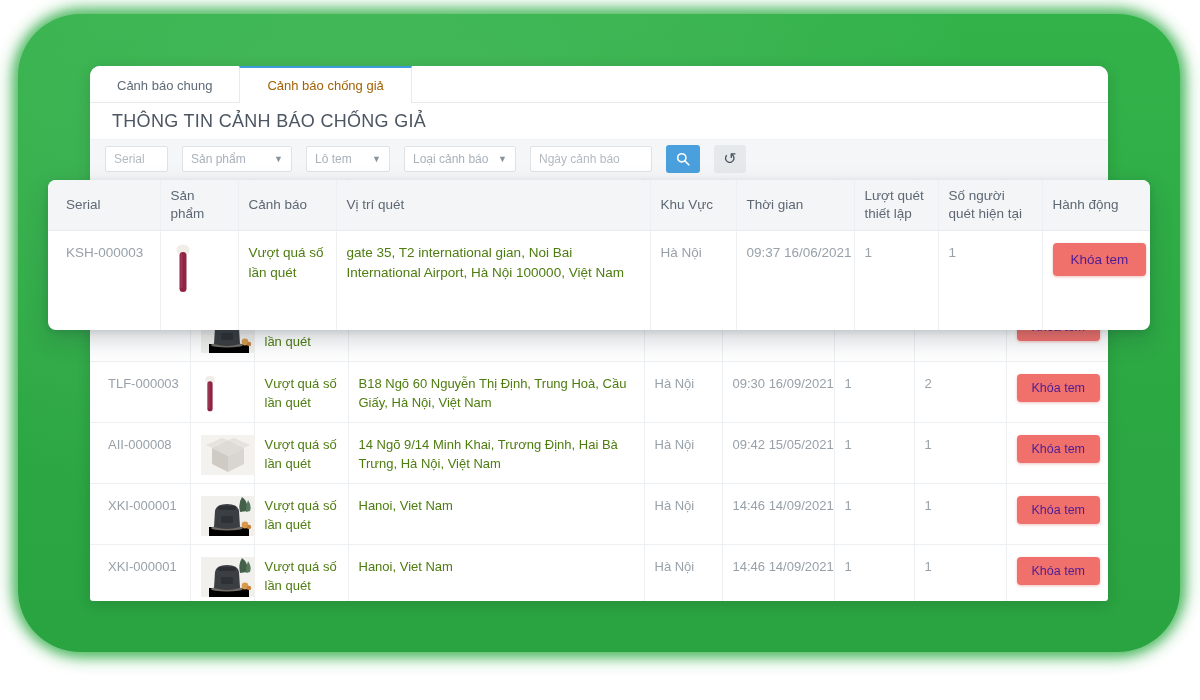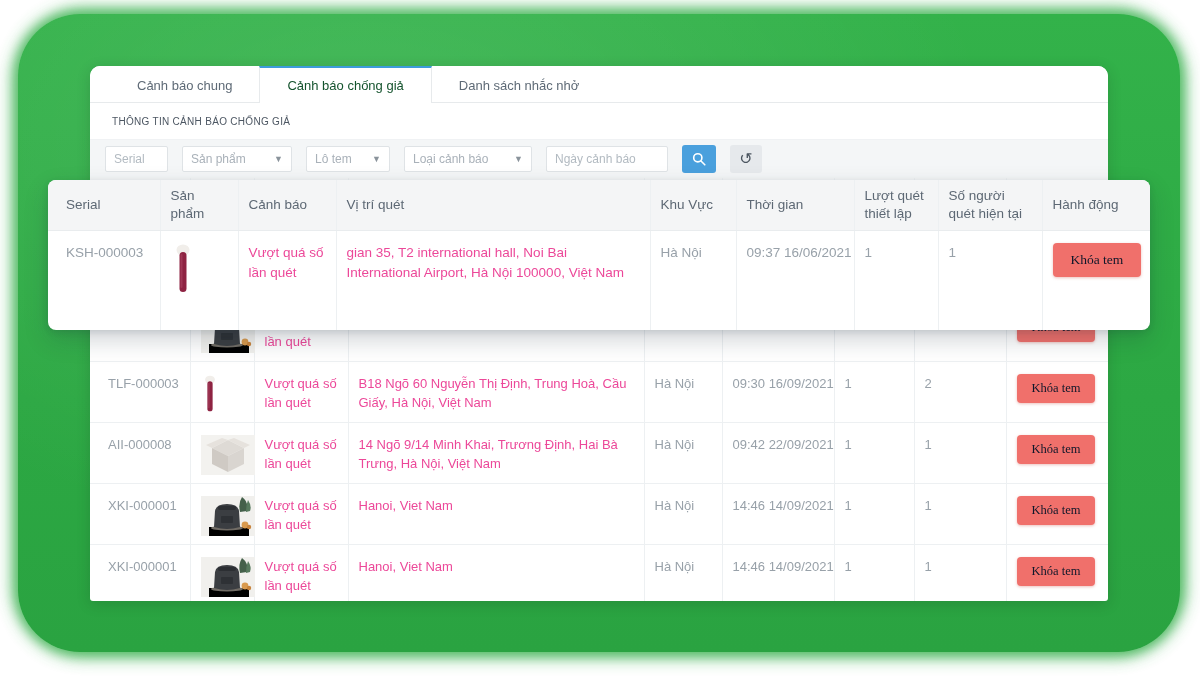--- a/index.html
+++ b/index.html
@@ -25,35 +25,35 @@
   }
 
   
   .app-card {
     position:absolute; left:90px; top:66px; width:1018px; height:535px;
     background:#ffffff; border-radius:10px 10px 3px 3px; z-index:2;
     box-shadow:0 3px 14px rgba(20,40,30,.18); overflow:hidden;
   }
 
   
-  .tabs { display:flex; height:37px; border-bottom:1px solid #e7eaec; padding-left:20px; background:#fff; }
+  .tabs { display:flex; height:37px; border-bottom:1px solid #e7eaec; background:#fff; }
   .tab {
     padding:0 27px; display:flex; align-items:center; font-size:13px; color:#5e6a76;
     border-top:2px solid transparent; cursor:pointer; white-space:nowrap;
   }
   .tab.active {
-    color:#14532d; border-top-color:#3d9cdb;
+    color:#a16207; border-top-color:#3d9cdb;
     border-left:1px solid #e7eaec; border-right:1px solid #e7eaec;
     margin-bottom:-1px; background:#fff;
   }
 
   
   .page-title {
     height:37px; display:flex; align-items:center; padding-left:22px;
-    font-size:10px; color:#4c5662; letter-spacing:.3px;
+    font-size:18px; color:#4c5662; letter-spacing:.3px;
     border-bottom:1px solid #f0f2f4; background:#fff;
   }
 
   
   .filter-bar {
     height:38px; background:#f4f6f7; display:flex; align-items:center;
     gap:14px; padding-left:15px;
   }
   .f-text {
     height:26px; border:1px solid #dfe3e6; border-radius:2px; background:#fff;
@@ -84,72 +84,71 @@
     font-size:13px; text-align:left; padding:4px 10px; vertical-align:middle;
     border-bottom:1px solid #e9ecee; line-height:1.35;
   }
   td {
     color:#98a1a9; font-size:13px; vertical-align:top; padding:12px 10px 0 10px;
     border-bottom:1px solid #edf0f2; line-height:1.5;
   }
   th:not(:last-child), td:not(:last-child) { border-right:1px solid #edf0f2; }
   th:first-child, td:first-child { padding-left:18px; }
   .cell-time { font-size:13px; white-space:nowrap; }
-  .cell-loc, .cell-alert { color:#ec4899; }
+  .cell-loc, .cell-alert { color:#4d7c0f; }
   tr.spacer td { height:72px; padding:0; }
 
   .main-table { width:1018px; }
   .main-table td { height:61px; }
 
   
   .popped {
     position:absolute; left:48px; top:180px; width:1102px; z-index:5;
     background:#fff; border-radius:8px; overflow:hidden;
     box-shadow:0 10px 24px rgba(25,40,55,.20), 0 2px 6px rgba(25,40,55,.12);
   }
   .feat-table { width:1102px; }
   .feat-table th { font-size:13.5px; background:#f4f5f6; }
   .feat-table td { height:100px; font-size:13.5px; border-bottom:none;margin-left:19px; }
 
   .lock-btn {
-    background:#f0706b; color:#0f172a; border:none; border-radius:4px;
+    background:#f0706b; color:#4c1d95; border:none; border-radius:4px;
     font-size:12.5px; padding:7px 15px; cursor:pointer; white-space:nowrap;
-    font-family:Liberation Serif, serif;
+    font-family:Liberation Sans, sans-serif;
     box-shadow:0 1px 3px rgba(200,80,70,.35);
   }
   .feat-table .lock-btn { font-size:13.5px; padding:9px 18px; }
 
   .prod-icon { display:inline-block; line-height:0; }
 </style>
 </head>
 <body>
 
 <div class="green-halo"></div>
 <div class="green-frame"></div>
 
 <div class="app-card">
   <div class="tabs" id="tabs">
       <div class="tab">Cảnh báo chung</div>
       <div class="tab active">Cảnh báo chống giả</div>
-      <div class="tab">Danh sách nhắc nhở</div>
     </div>
 
   <div class="page-title">THÔNG TIN CẢNH BÁO CHỐNG GIẢ</div>
 
   <div class="filter-bar">
     <input class="f-text" style="width: 63px;" placeholder="Serial">
     <div class="f-select" style="width:110px">
       <span>Sản phẩm</span>
       <span class="caret">▼</span>
     </div>
     <div class="f-select" style="width:84px">
       <span>Lô tem</span>
       <span class="caret">▼</span>
     </div>
-    <div class="f-select" style="width:128px">
+    <div class="f-select" style="width:112px">
       <span>Loại cảnh báo</span>
       <span class="caret">▼</span>
     </div>
     <input class="f-text" style="width: 122px;" placeholder="Ngày cảnh báo">
     <button class="btn-search">
       <span class="prod-icon">
         <svg width="14" height="14" viewBox="0 0 14 14">
           <circle cx="5.8" cy="5.8" r="4.1" fill="none" stroke="#fff" stroke-width="1.6"></circle>
           <line x1="9" y1="9" x2="12.8" y2="12.8" stroke="#fff" stroke-width="1.6" stroke-linecap="round"></line>
         </svg>
@@ -232,21 +231,21 @@
      <rect width="54" height="40" fill="#f3f2ef"></rect>
      <polygon points="27,5 43,13 27,21 11,13" fill="#dedad5"></polygon>
      <polygon points="11,13 27,21 27,37 11,29" fill="#cfcac4"></polygon>
      <polygon points="43,13 27,21 27,37 43,29" fill="#d9d5d0"></polygon>
      <polygon points="27,5 43,13 49,10 33,3" fill="#e6e2dd"></polygon>
      <polygon points="27,5 11,13 5,10 21,3" fill="#e6e2dd"></polygon>
               </svg></span></td>
           <td class="cell-alert">Vượt quá số lần quét</td>
           <td class="cell-loc">14 Ngõ 9/14 Minh Khai, Trương Định, Hai Bà Trưng, Hà Nội, Việt Nam</td>
           <td>Hà Nội</td>
-          <td class="cell-time">09:42 22/09/2021</td>
+          <td class="cell-time">09:42 15/05/2021</td>
           <td>1</td>
           <td>1</td>
           <td><button class="lock-btn">Khóa tem</button></td>
         </tr>
         <tr>
           <td>XKI-000001</td>
           <td><span class="prod-icon"><svg width="54" height="40" viewBox="0 0 54 40">
      <rect width="54" height="40" fill="#f1f0ed"></rect>
      <path d="M41 1 q7 5 5 14 l-7 1 q-2 -9 2 -15z" fill="#44604a"></path>
      <path d="M47 4 q4 6 2 11 l-4 1 q0 -7 2 -12z" fill="#577a5e"></path>
@@ -320,21 +319,21 @@
       </thead>
     <tbody id="feat-body">
         <tr>
           <td>KSH-000003</td>
           <td><span class="prod-icon"><svg width="24" height="52" viewBox="0 0 24 52">
      <ellipse cx="12" cy="7" rx="6.5" ry="5.5" fill="#f1eeea"></ellipse>
      <rect x="8.5" y="9" width="7" height="40" rx="3.5" fill="#8e2342"></rect>
      <rect x="9.5" y="11" width="2" height="34" rx="1" fill="#a84560" opacity=".6"></rect>
               </svg></span></td>
           <td class="cell-alert">Vượt quá số lần quét</td>
-          <td class="cell-loc">gian 35, T2 international hall, Noi Bai International Airport, Hà Nội 100000, Việt Nam</td>
+          <td class="cell-loc">gate 35, T2 international gian, Noi Bai International Airport, Hà Nội 100000, Việt Nam</td>
           <td>Hà Nội</td>
           <td class="cell-time">09:37 16/06/2021</td>
           <td>1</td>
           <td>1</td>
           <td><button class="lock-btn">Khóa tem</button></td>
         </tr>
       </tbody>
   </table>
 </div>
 

